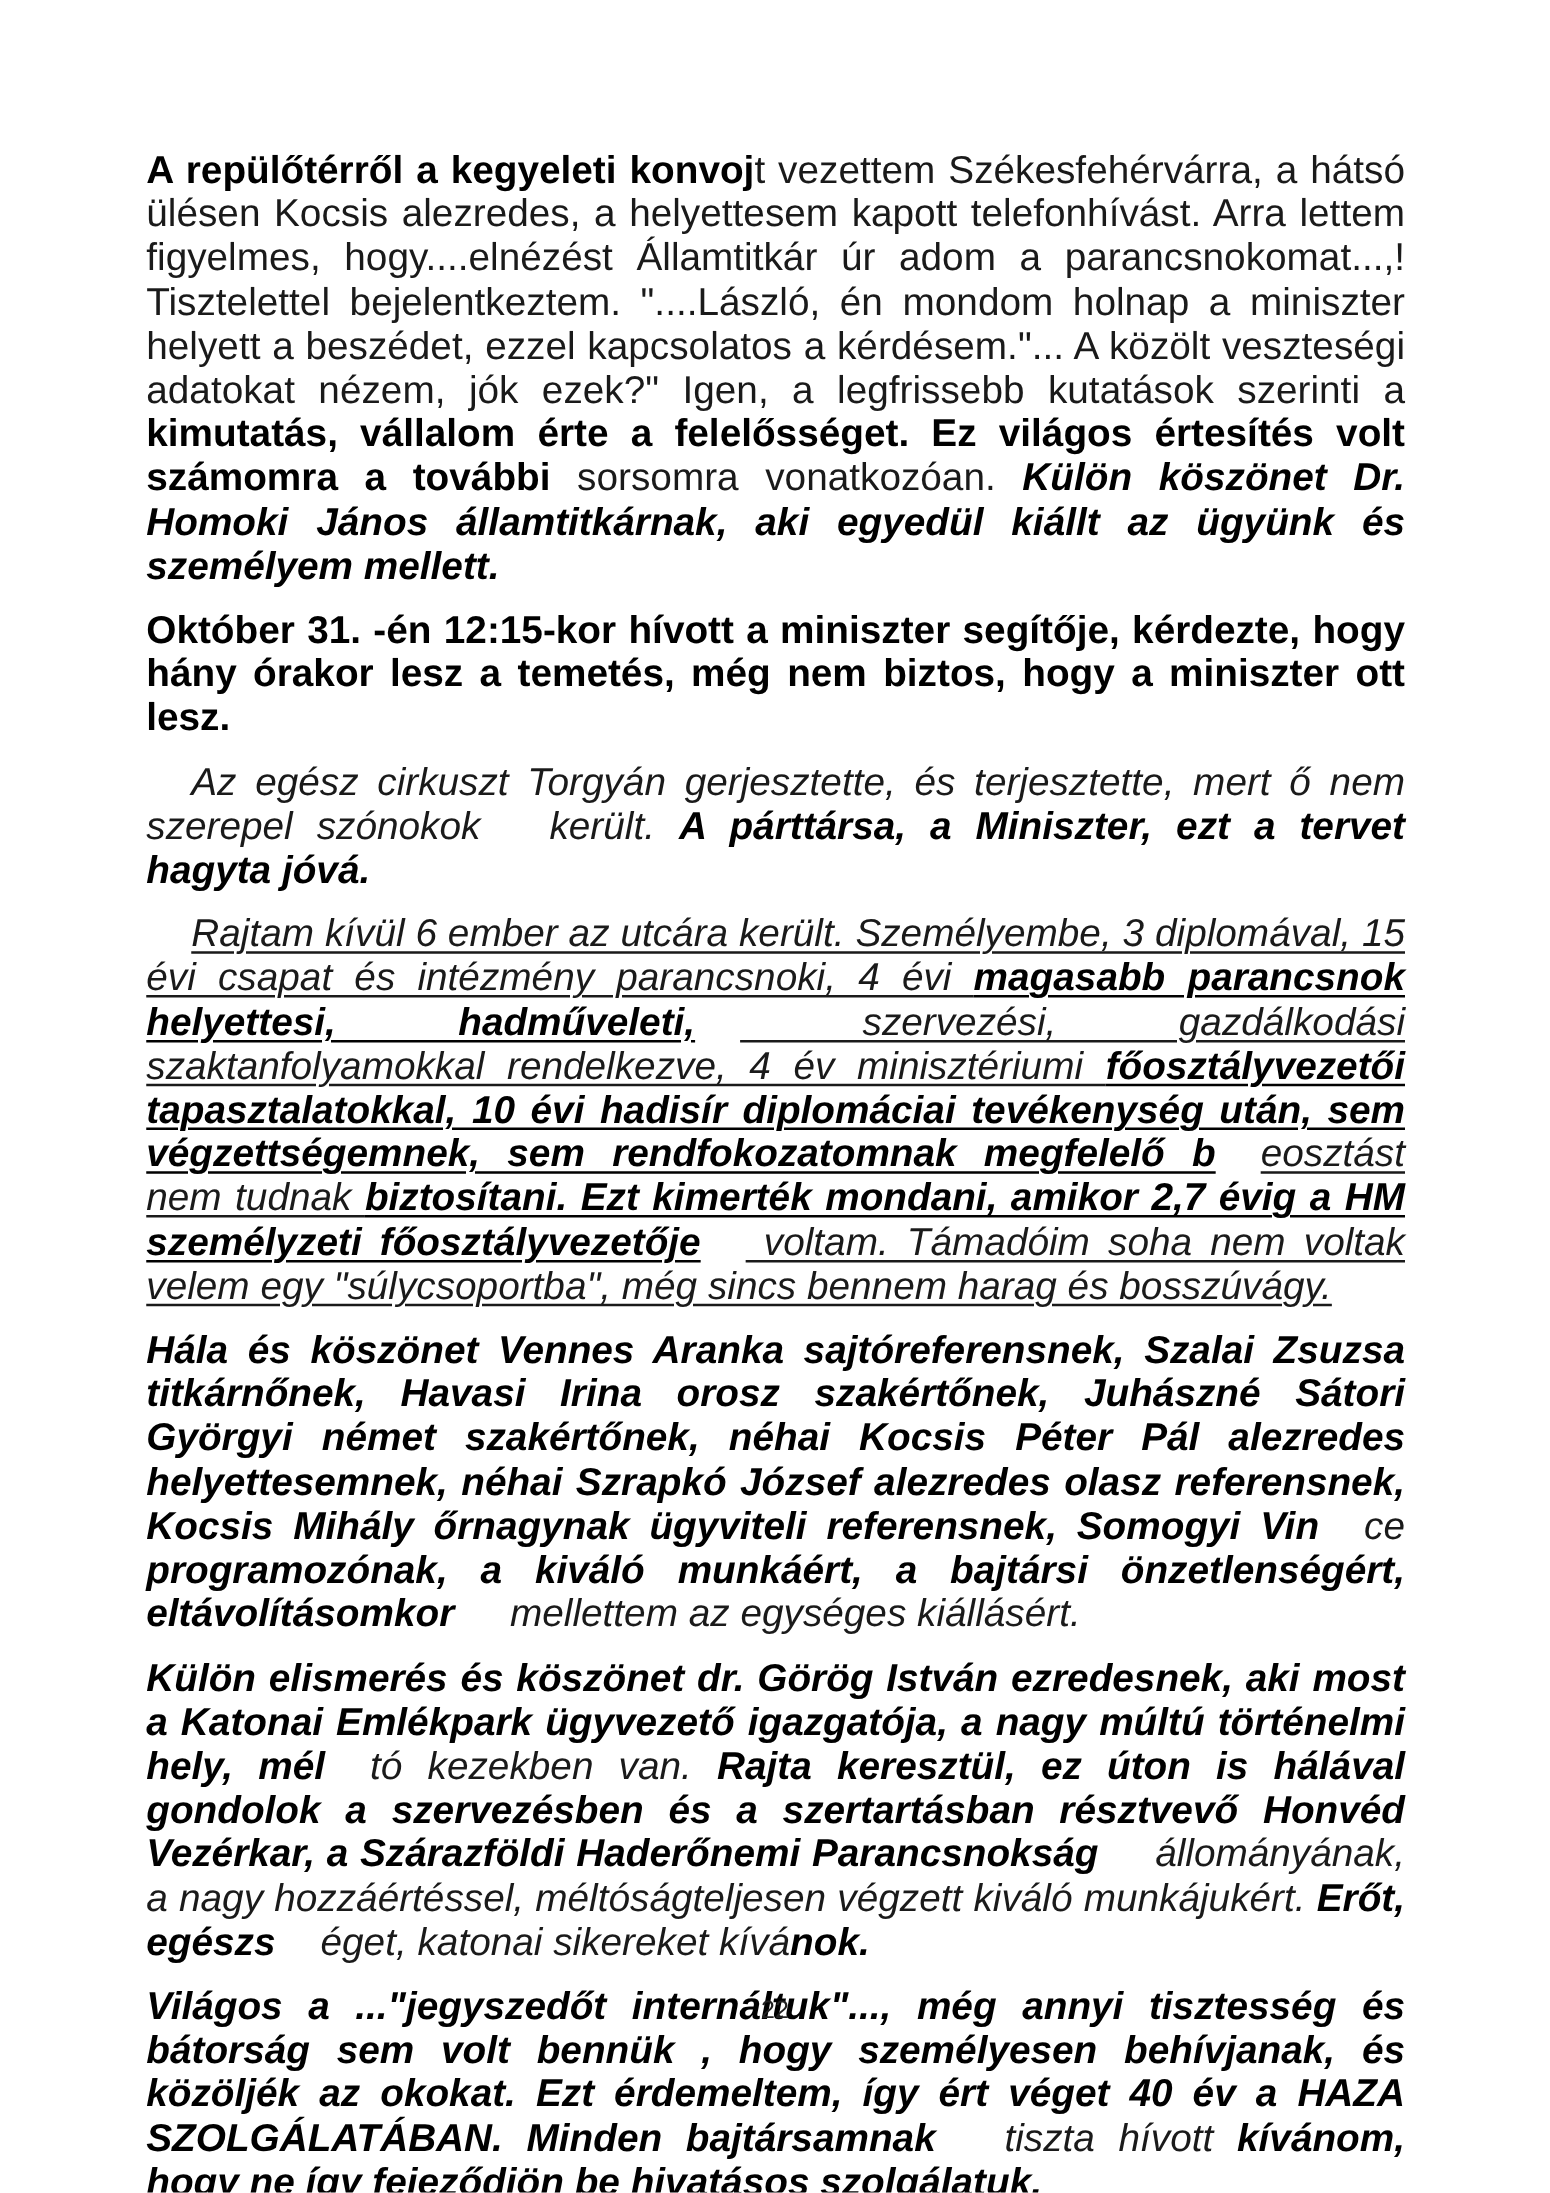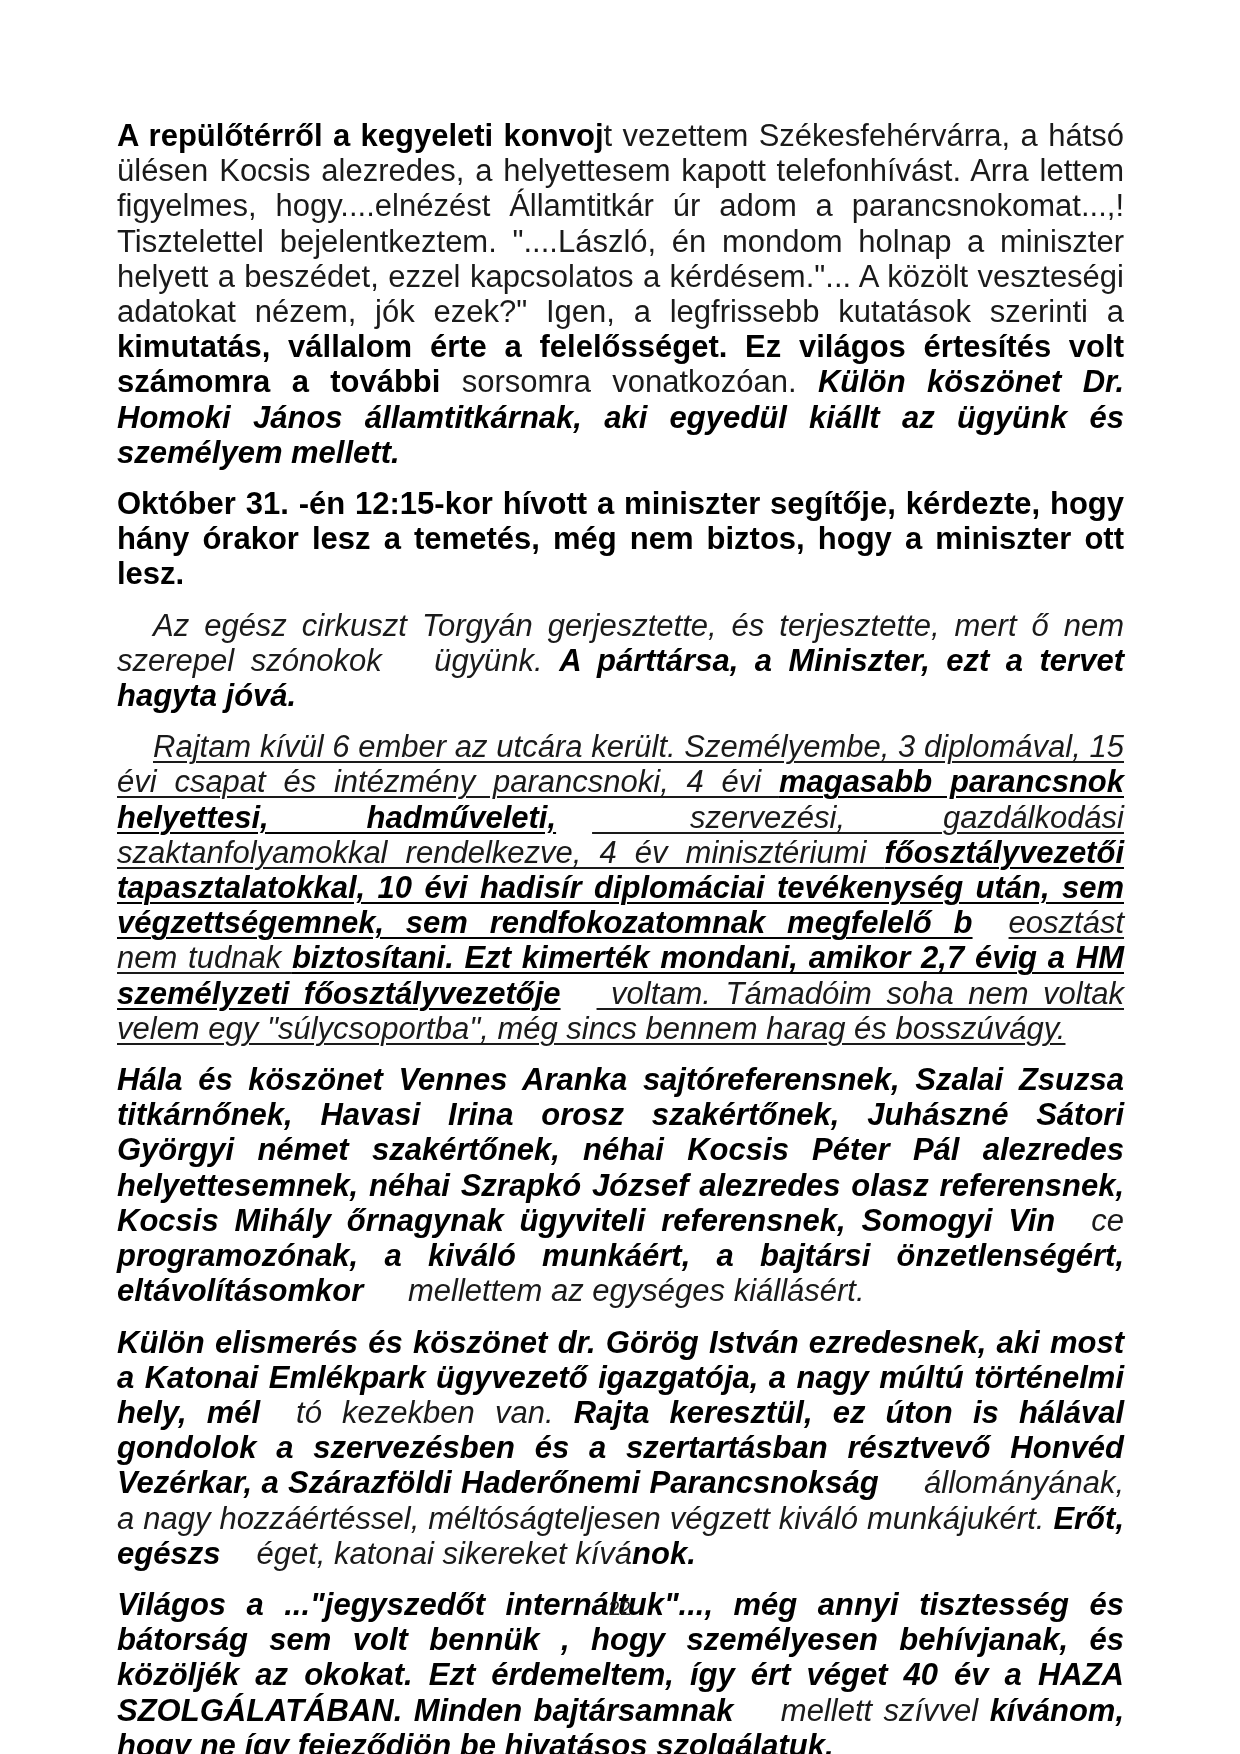--- a/index.html
+++ b/index.html
@@ -26,33 +26,33 @@
 <div class="page">
   <p class="para">
     <span class="b">A repülőtérről a kegyeleti konvoj</span><span>t vezettem Székesfehérvárra, a hátsó ülésen Kocsis alezredes, a helyettesem kapott telefonhívást. Arra lettem figyelmes, hogy....elnézést Államtitkár úr adom a parancsnokomat...,! Tisztelettel bejelentkeztem. "....László, én mondom holnap a miniszter helyett a beszédet, ezzel kapcsolatos a kérdésem."... A közölt veszteségi adatokat nézem, jók ezek?" Igen, a legfrissebb kutatások szerinti a </span><span class="b">kimutatás, vállalom érte a felelősséget. Ez világos értesítés volt számomra a további</span><span> sorsomra vonatkozóan. </span><span class="bi">Külön köszönet Dr. Homoki János államtitkárnak, aki egyedül kiállt az ügyünk és személyem mellett.</span>
   </p>
 
   <p class="para">
     <span class="b">Október 31. -én 12:15-kor hívott a miniszter segítője, kérdezte, hogy hány órakor lesz a temetés, még nem biztos, hogy a miniszter ott lesz.</span>
   </p>
 
   <p class="para">
-    <span class="i">Az egész cirkuszt Torgyán gerjesztette, és terjesztette, mert ő nem szerepel szónokok </span><span class="i">ügyünk. </span><span class="bi">A párttársa, a Miniszter, ezt a tervet hagyta jóvá.</span>
+    <span class="i">Az egész cirkuszt Torgyán gerjesztette, és terjesztette, mert ő nem szerepel szónokok </span><span class="i">került. </span><span class="bi">A párttársa, a Miniszter, ezt a tervet hagyta jóvá.</span>
   </p>
 
   <p class="para">
     <span class="i u">Rajtam kívül 6 ember az utcára került. Személyembe, 3 diplomával, 15 évi csapat és intézmény parancsnoki, 4 évi </span><span class="bi u">magasabb parancsnok helyettesi, hadműveleti,</span><span class="i u"> szervezési, gazdálkodási szaktanfolyamokkal rendelkezve, 4 év minisztériumi </span><span class="bi u">főosztályvezetői tapasztalatokkal, 10 évi hadisír diplomáciai tevékenység után, sem végzettségemnek, sem rendfokozatomnak megfelelő b</span><span class="i u">eosztást nem tudnak </span><span class="bi u">biztosítani. Ezt kimerték mondani, amikor 2,7 évig a HM személyzeti főosztályvezetője</span><span class="i u"> voltam. Támadóim soha nem voltak velem egy "súlycsoportba", még sincs bennem harag és bosszúvágy.</span>
   </p>
 
   <p class="para">
     <span class="bi">Hála és köszönet Vennes Aranka sajtóreferensnek, Szalai Zsuzsa titkárnőnek, Havasi Irina orosz szakértőnek, Juhászné Sátori Györgyi német szakértőnek, néhai Kocsis Péter Pál alezredes helyettesemnek, néhai Szrapkó József alezredes olasz referensnek, Kocsis Mihály őrnagynak ügyviteli referensnek, Somogyi Vin</span><span class="i">ce </span><span class="bi">programozónak, a kiváló munkáért, a bajtársi önzetlenségért, eltávolításomkor</span><span class="i"> mellettem az egységes kiállásért.</span>
   </p>
 
   <p class="para">
     <span class="bi">Külön elismerés és köszönet dr. Görög István ezredesnek, aki most a Katonai Emlékpark ügyvezető igazgatója, a nagy múltú történelmi hely, mél</span><span class="i">tó kezekben van. </span><span class="bi">Rajta keresztül, ez úton is hálával gondolok a szervezésben és a szertartásban résztvevő Honvéd Vezérkar, a Szárazföldi Haderőnemi Parancsnokság</span><span class="i"> állományának, a nagy hozzáértéssel, méltóságteljesen végzett kiváló munkájukért. </span><span class="bi">Erőt, egészs</span><span class="i">éget, katonai sikereket kívá</span><span class="bi">nok.</span>
   </p>
 
   <p class="para">
-    <span class="bi">Világos a ..."jegyszedőt internáltuk"..., még annyi tisztesség és  bátorság  sem volt bennük , hogy személyesen behívjanak, és közöljék az okokat. Ezt érdemeltem, így ért véget 40 év a HAZA SZOLGÁLATÁBAN. Minden bajtársamnak</span><span class="i"> mellett szívvel </span><span class="bi">kívánom, hogy ne így fejeződjön be hivatásos szolgálatuk.</span>
+    <span class="bi">Világos a ..."jegyszedőt internáltuk"..., még annyi tisztesség és  bátorság  sem volt bennük , hogy személyesen behívjanak, és közöljék az okokat. Ezt érdemeltem, így ért véget 40 év a HAZA SZOLGÁLATÁBAN. Minden bajtársamnak</span><span class="i"> tiszta hívott </span><span class="bi">kívánom, hogy ne így fejeződjön be hivatásos szolgálatuk.</span>
   </p>
 </div>
 
 <div class="pagenum">22</div>
 
 </body></html>

